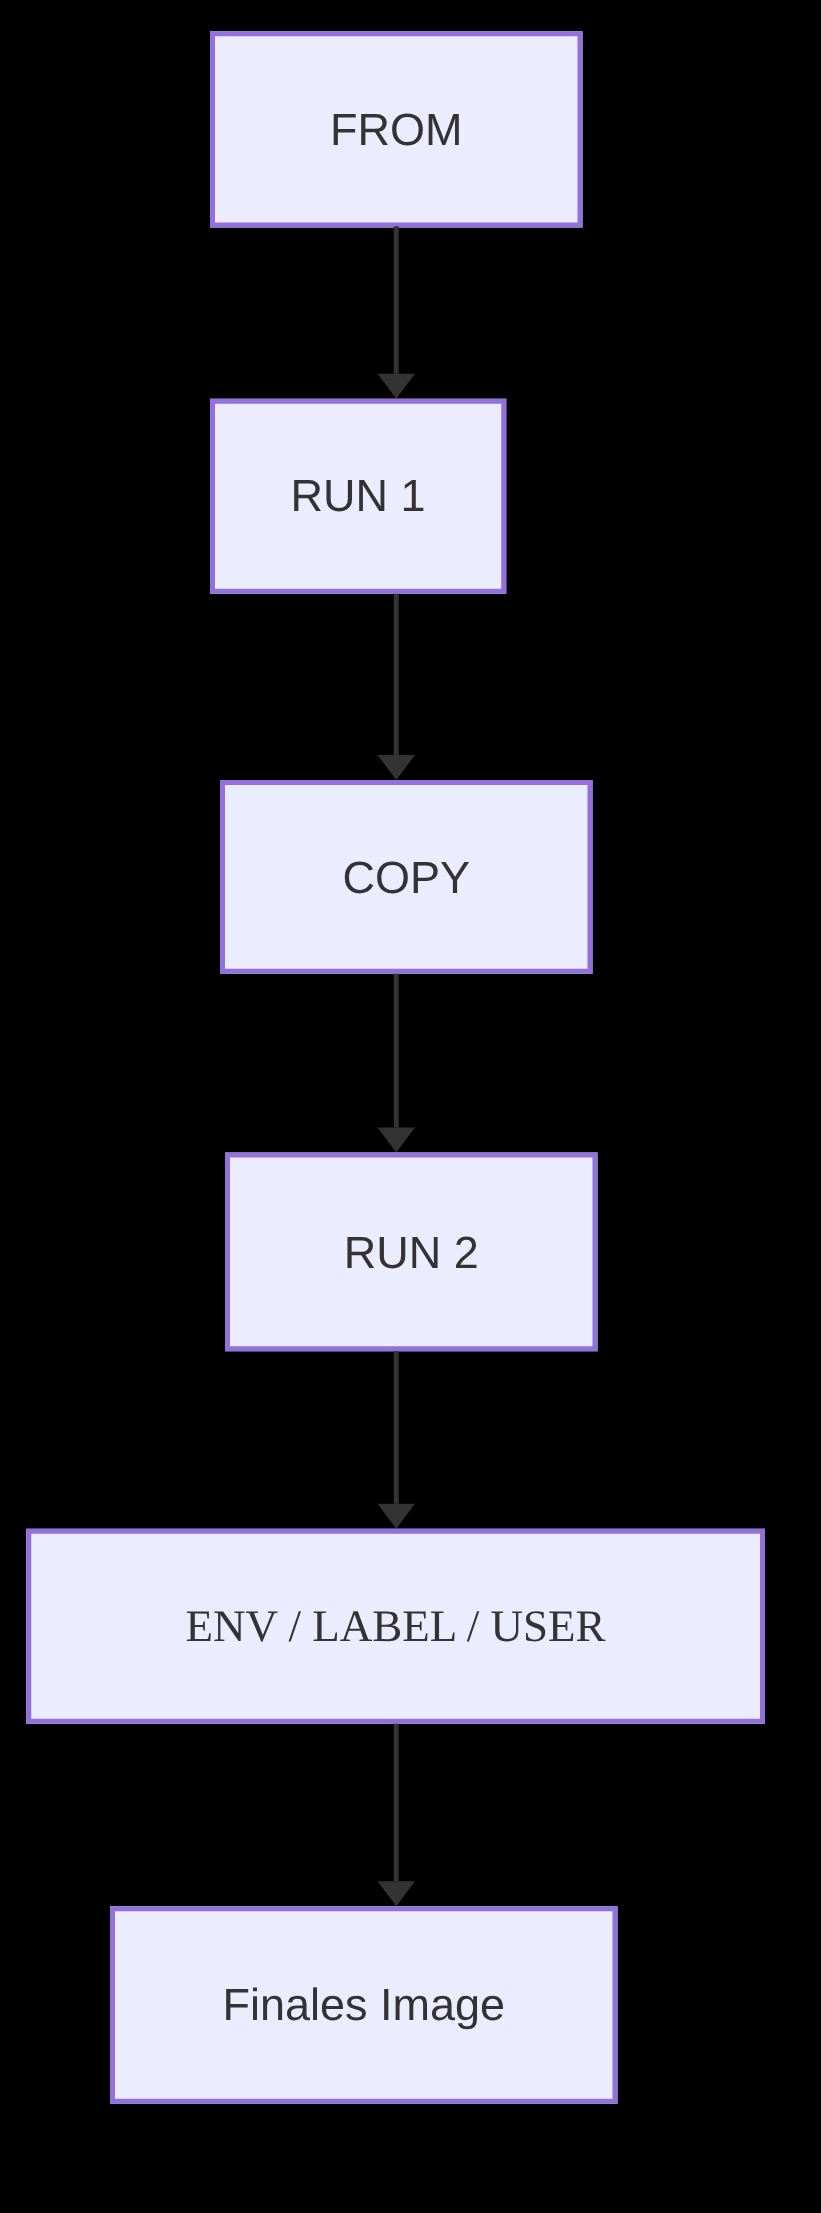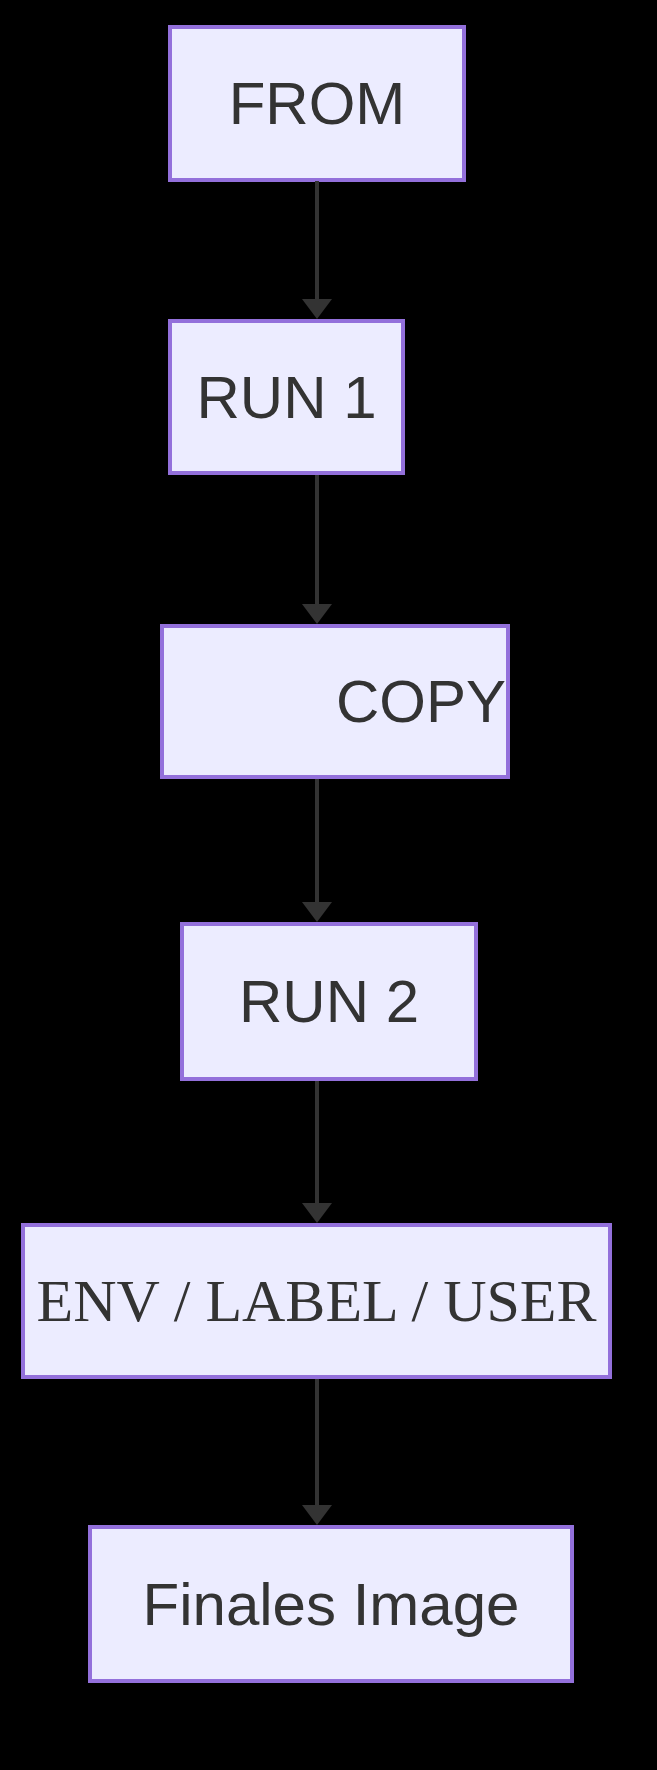--- a/index.html
+++ b/index.html
@@ -20,32 +20,32 @@
   }
   .node {
     position: absolute;
     box-sizing: border-box;
     background: var(--node-fill, #ECECFF);
     border: 4px solid var(--node-border, #9370DB);
     color: var(--node-text, #333333);
     display: flex;
     align-items: center;
     justify-content: center;
-    font-size: 60px;
+    font-size: 36px;
   }
   .node .label {
     white-space: nowrap;
     text-align: center;
   }
   .n-from  { left: 168px; top: 25px;   width: 298px; height: 157px; }
   .n-run1  { left: 168px; top: 319px;  width: 237px; height: 156px; }
-  .n-copy  { left: 160px; top: 624px;  width: 350px; height: 155px; justify-content: flex-end; }
+  .n-copy  { left: 176px; top: 624px;  width: 298px; height: 155px; }
   .n-run2  { left: 180px; top: 922px;  width: 298px; height: 159px; }
   .n-env   { left: 21px;  top: 1223px; width: 591px; height: 156px; font-family: Liberation Serif, serif; }
-  .n-final { left: 88px;  top: 1525px; width: 486px; height: 158px; }
+  .n-final { left: 88px;  top: 1525px; width: 406px; height: 158px; }
 
   .edge {
     position: absolute;
     left: 302px;
     width: 30px;
     display: flex;
     flex-direction: column;
     align-items: center;
   }
   .edge-line {

